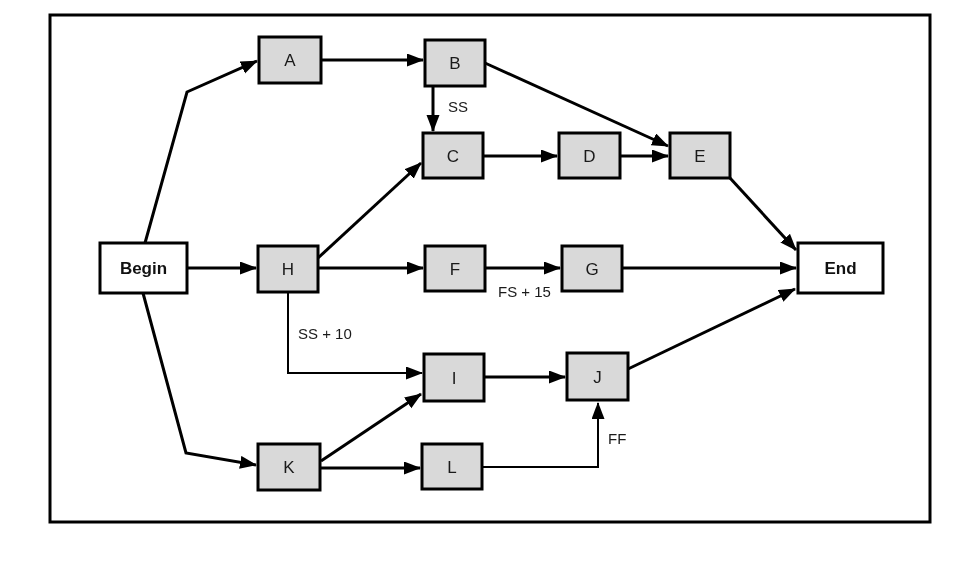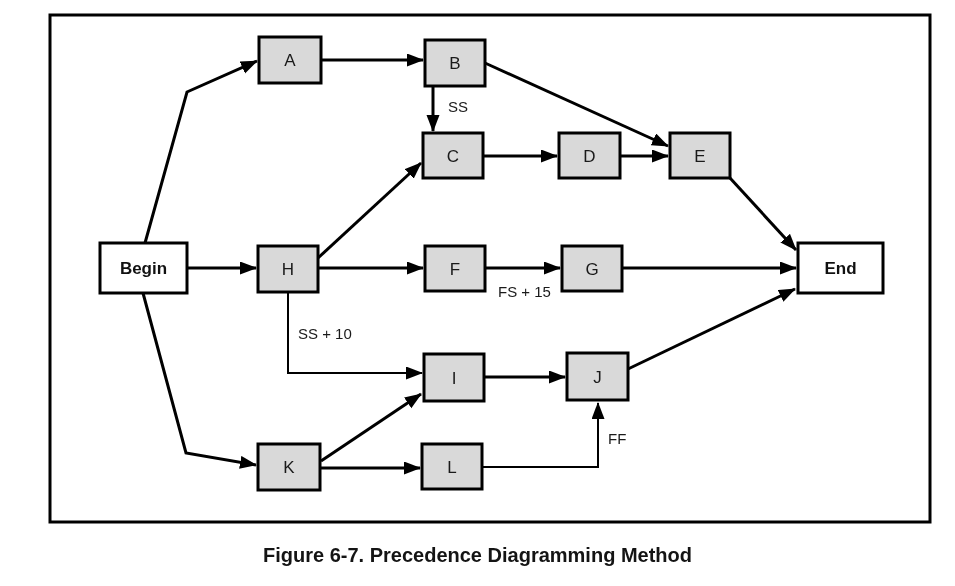--- a/index.html
+++ b/index.html
@@ -131,14 +131,13 @@
       </g>
       <g>
         <rect x="422" y="444" width="60" height="45" fill="#d9d9d9" stroke="#000000" stroke-width="3"></rect>
         <text x="452" y="472.5" text-anchor="middle" class="node-label">L</text>
       </g>
       <g>
         <rect x="798" y="243" width="85" height="50" fill="#ffffff" stroke="#000000" stroke-width="3"></rect>
         <text x="840.5" y="274" text-anchor="middle" class="node-label bold">End</text>
       </g>
     </svg>
-  <div class="caption">Figure 6-7. Precedence Diagramming Method</div>
 </div>
 
 </body></html>

